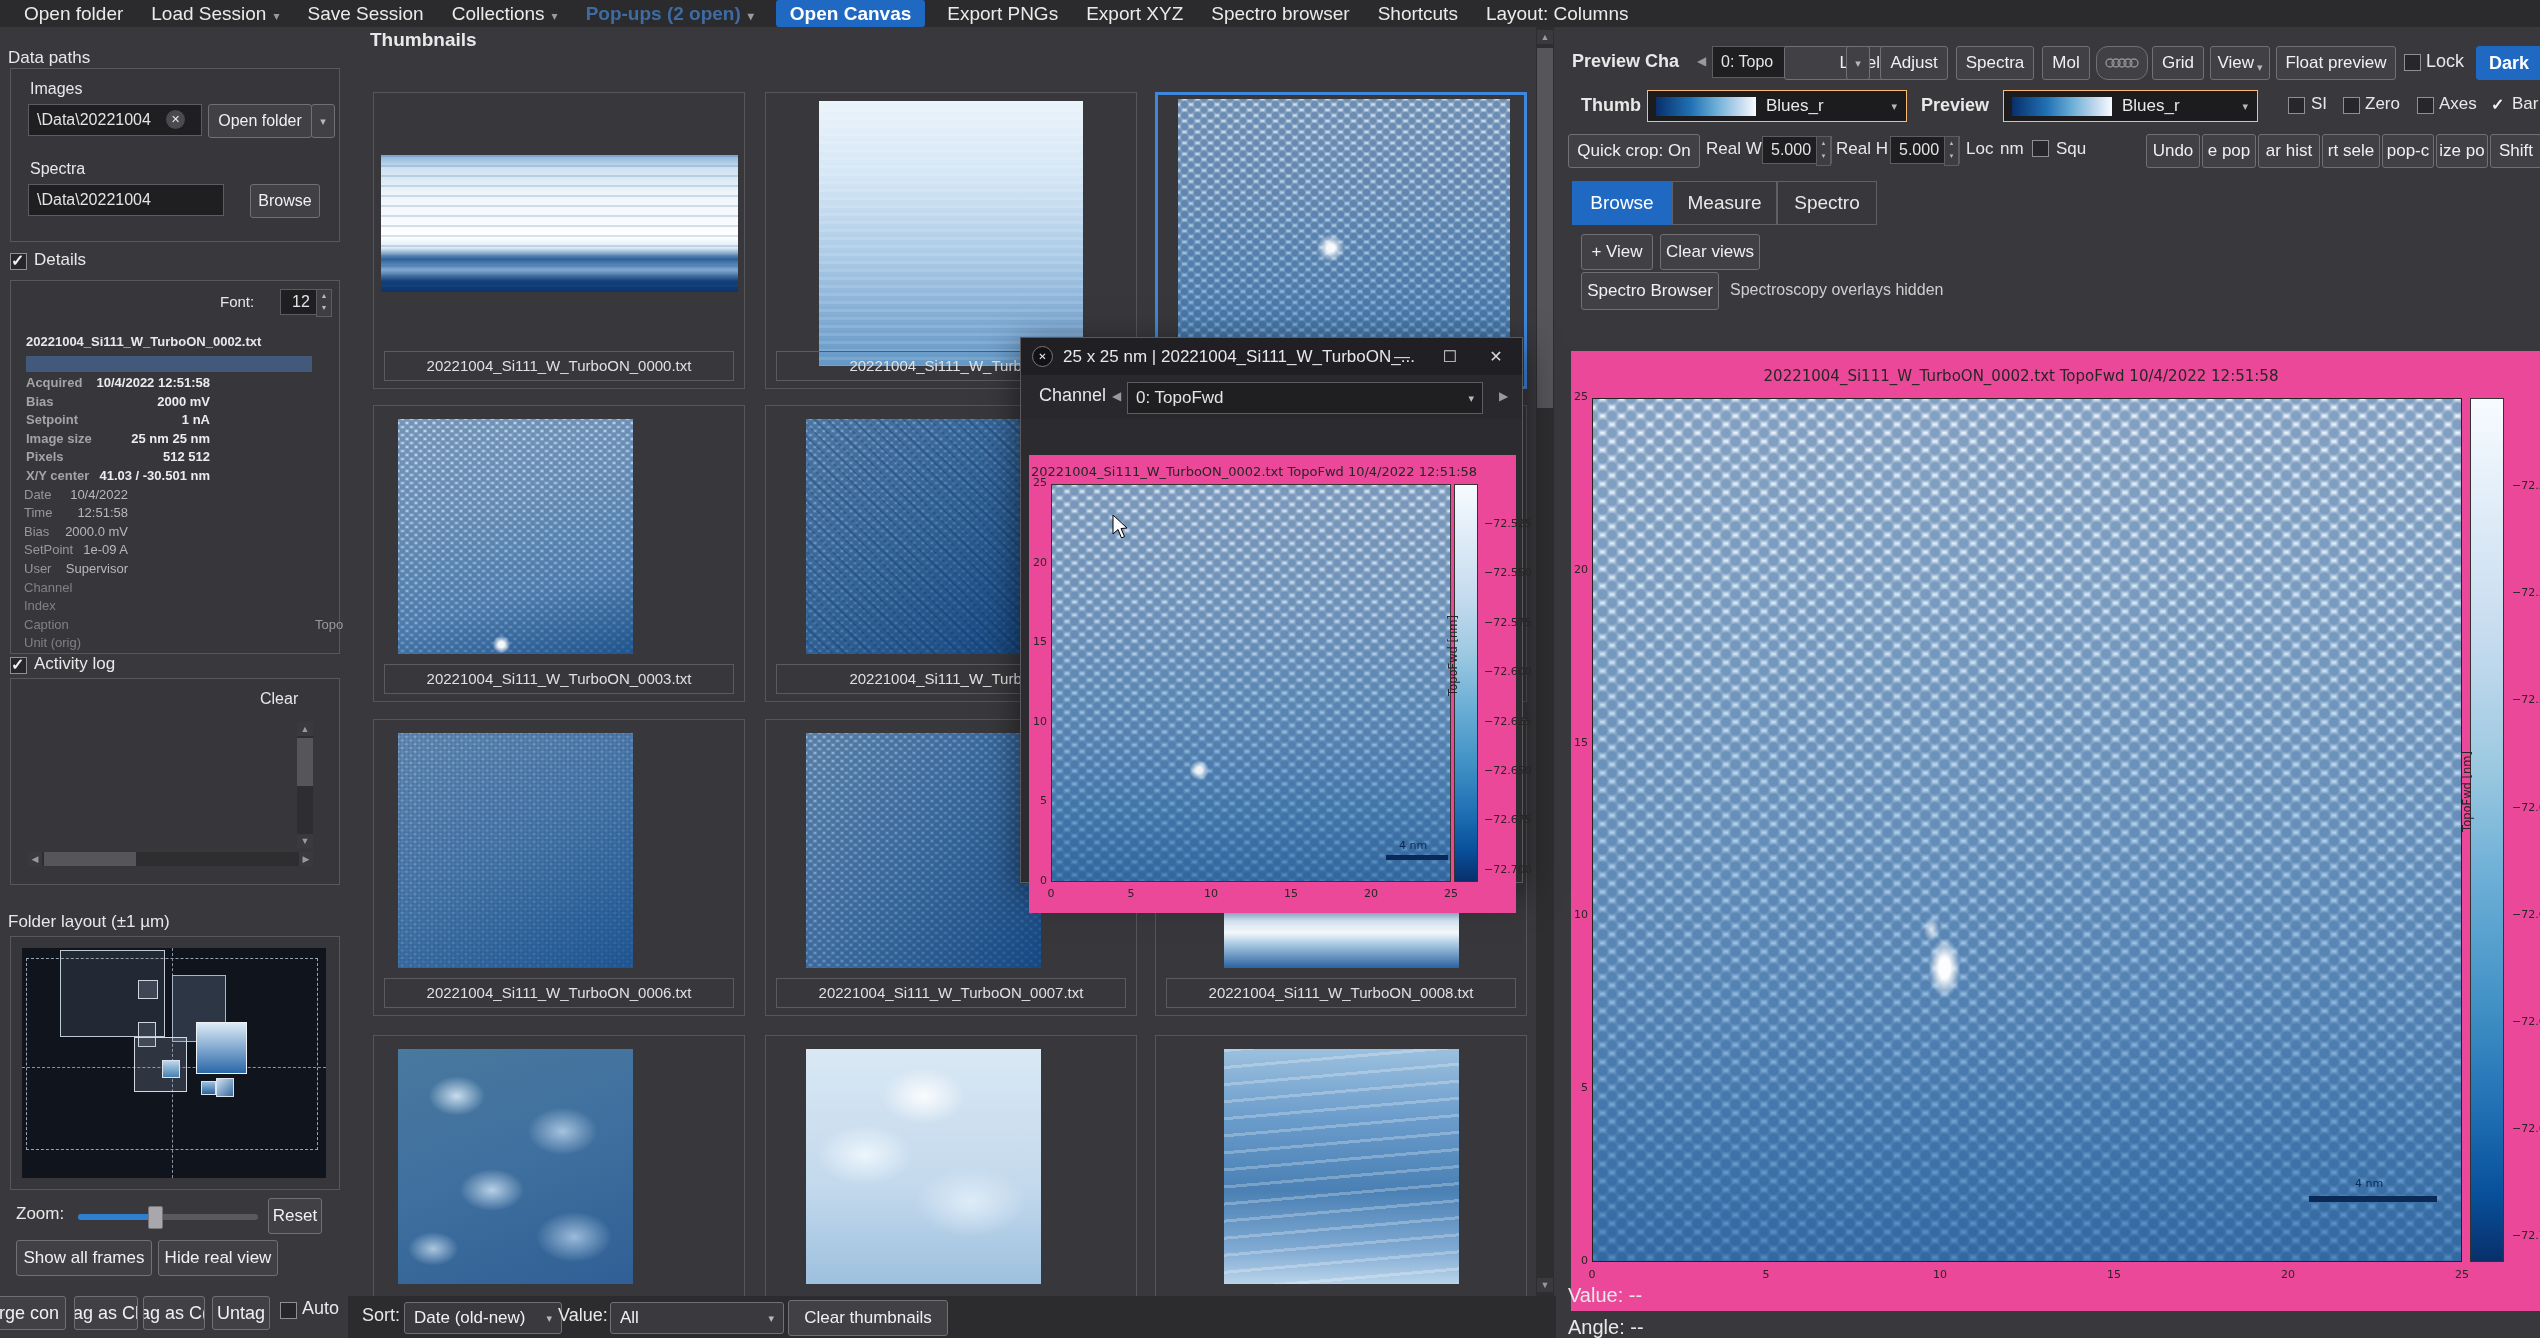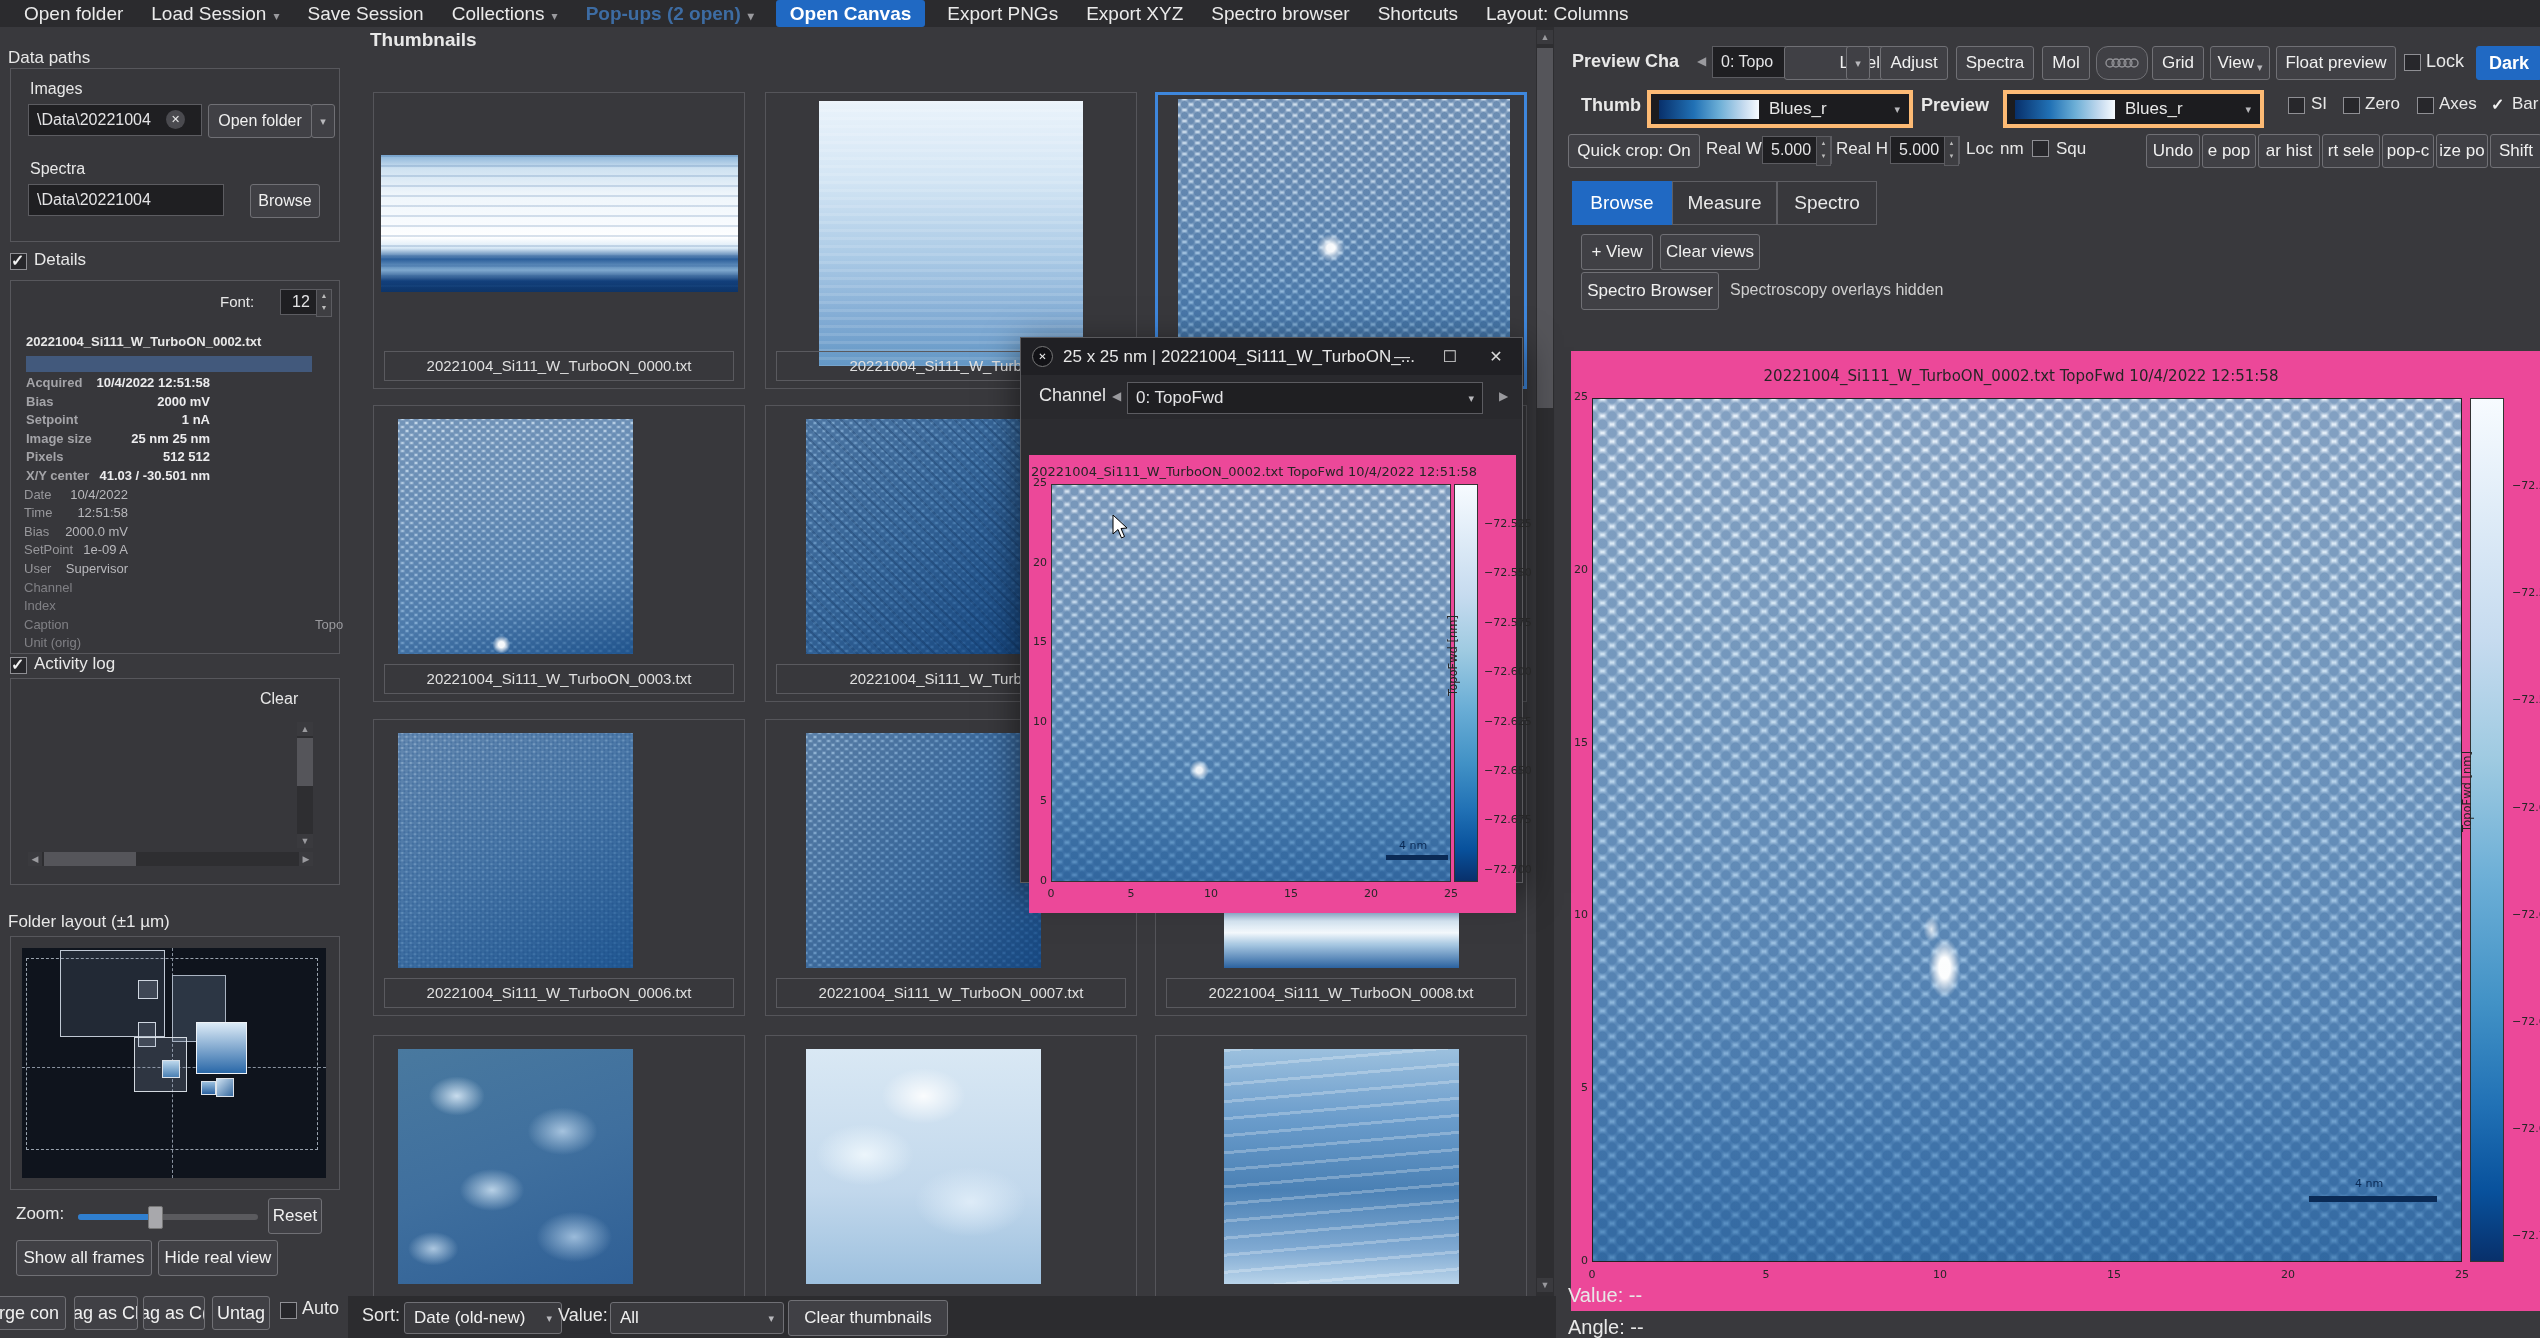--- a/index.html
+++ b/index.html
@@ -102,21 +102,21 @@
   .sbartxt{position:absolute;font-size:11px;font-family:"DejaVu Sans",sans-serif;color:#0a2a55;}
   
   .popup{position:absolute;left:1020px;top:337px;width:503px;height:546px;background:#2c2c30;
          border:1px solid #5a5a5e;box-sizing:border-box;z-index:40;box-shadow:0 10px 34px rgba(0,0,0,.55);}
   .ptitle{position:absolute;left:0;top:0;right:0;height:37px;background:#202024;display:flex;align-items:center;}
   .wicon{width:19px;height:19px;border-radius:50%;background:#121216;border:1px solid #777;margin:0 10px 0 11px;
          color:#eee;font-size:10px;text-align:center;line-height:19px;}
   .wctl{position:absolute;top:0;height:37px;width:40px;text-align:center;line-height:37px;color:#d8d8d8;font-size:16px;}
   .chrow{position:absolute;left:0;top:37px;right:0;height:44px;background:#29292d;}
   
-  .cmap{position:absolute;height:30px;background:#1c1c1f;border:4px solid #fdba74;display:flex;align-items:center;}
+  .cmap{position:absolute;height:30px;background:#1c1c1f;border:1px solid #fdba74;display:flex;align-items:center;}
   .sw{width:100px;height:19px;margin:0 10px 0 8px;background:linear-gradient(90deg,#08306b,#2171b5 35%,#6baed6 60%,#c6dbef 85%,#f7fbff);}
   
   .dashbox{position:absolute;border:1px dashed #9aa3ae;}
   .mapsq{position:absolute;box-sizing:border-box;}
   .tab{position:absolute;height:44px;box-sizing:border-box;border:1px solid #5f5f64;background:#38383c;
        display:flex;align-items:center;justify-content:center;font-size:19px;}
   .tab.active{background:#2069c3;border-color:#2069c3;color:#fff;}
   .logline{position:absolute;left:8px;font-size:16px;color:#f0f0f0;white-space:nowrap;}
   .mrow{position:absolute;display:flex;justify-content:space-between;font-size:13px;height:18px;white-space:nowrap;}
   .mrow.s{font-weight:bold;}  .mrow.s .ml{color:#a4a4a8;} .mrow.s .mv{color:#ececee;}

